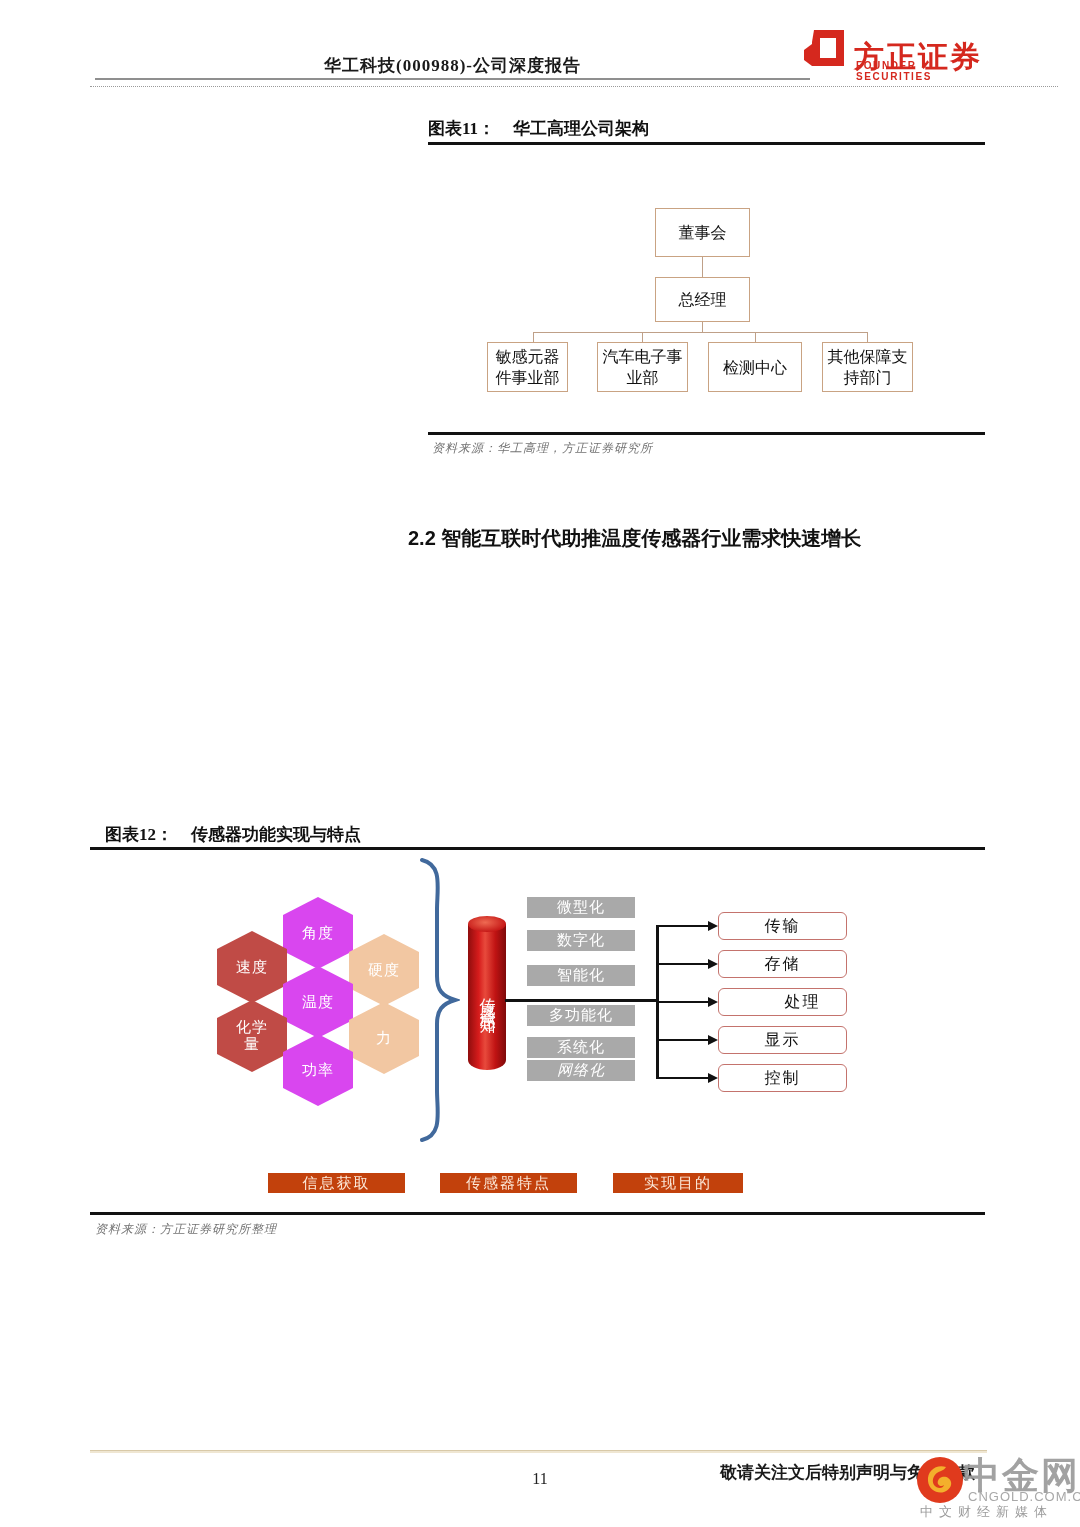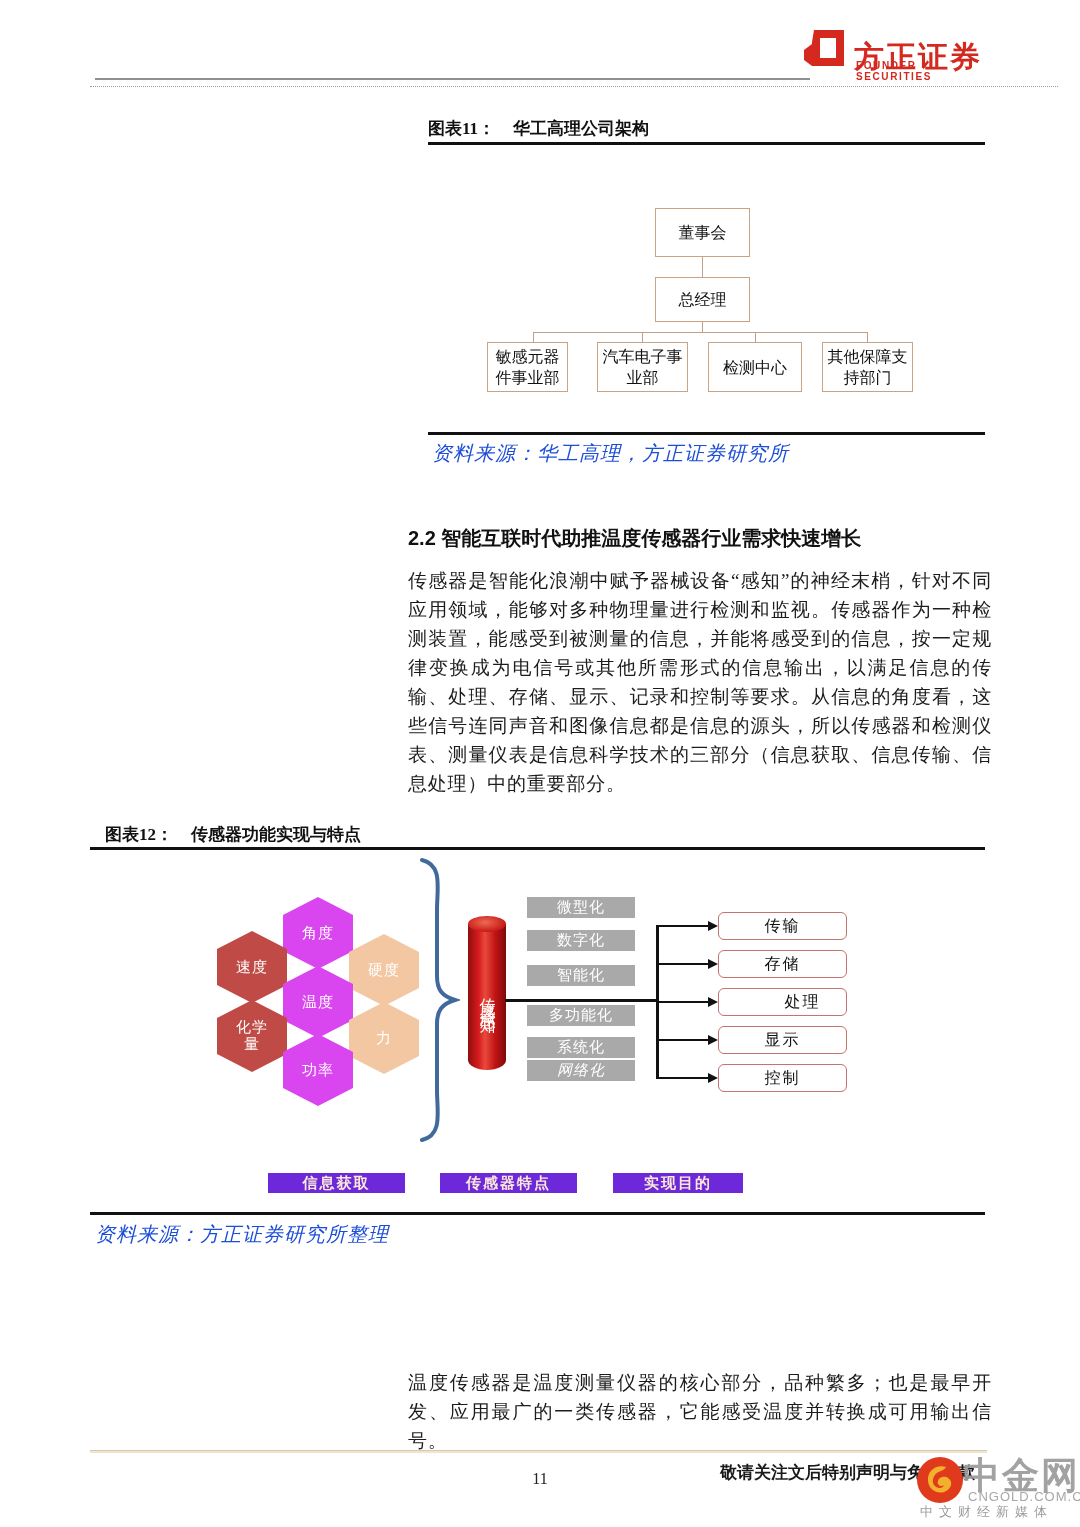--- a/index.html
+++ b/index.html
@@ -15,21 +15,21 @@
   .logo-glyph { position:absolute; left:0; top:2px; }
   .logo-cn { position:absolute; left:54px; top:13px; font-family:"Liberation Sans",sans-serif;
     font-size:30px; font-weight:bold; color:#d5281e; letter-spacing:2px; }
   .logo-en { position:absolute; left:56px; top:36px; font-family:"Liberation Sans",sans-serif;
     font-size:10px; font-weight:bold; color:#d5281e; letter-spacing:1.6px; }
 
   
   .fig-title-row { position:absolute; font-size:17px; font-weight:bold; color:#111; }
   .fig-title-row .fig-label { margin-right:18px; }
   .thick-line { position:absolute; height:3px; background:#111; }
-  .source-note { position:absolute; font-style:italic; font-size:20px; color:#1d4ed8; letter-spacing:1px; }
+  .source-note { position:absolute; font-style:italic; font-size:12px; color:#737373; letter-spacing:1px; }
 
   
   .org-box { position:absolute; background:#fff; border:1px solid #c9a383; color:#111;
     display:flex; align-items:center; justify-content:center; text-align:center;
     font-size:16px; line-height:21px; padding:2px; }
   .org-line { position:absolute; background:#bfa088; }
 
   
   .section-heading { position:absolute; left:408px; top:525px; width:582px;
     font-family:"Liberation Sans",sans-serif; font-size:20px; font-weight:bold; color:#111; }
@@ -57,42 +57,43 @@
     writing-mode:vertical-rl; text-orientation:upright; font-size:16px; letter-spacing:5px;
     display:flex; align-items:center; justify-content:center; }
   .trait-box { position:absolute; left:437px; width:108px; height:21px; background:#a9a9a9;
     color:#fff; font-size:15px; letter-spacing:1px; display:flex; align-items:center; justify-content:center; }
   .conn { position:absolute; background:#111; }
   .arrowhead { position:absolute; width:0; height:0; border-top:5px solid transparent;
     border-bottom:5px solid transparent; border-left:10px solid #111; }
   .purpose-box { position:absolute; left:628px; width:129px; height:28px; background:#fff;
     border:1.5px solid #c4736d; border-radius:6px; color:#111; font-size:16px; letter-spacing:2px;
     display:flex; align-items:center; justify-content:center; }
-  .caption-bar { position:absolute; top:323px; height:20px; background:#6d28d9; color:#fce8d8;
-    font-size:15px; font-weight:bold; letter-spacing:2px;
+  .caption-bar { position:absolute; top:323px; height:20px; background:#c2410c; color:#fce8d8;
+    font-size:15px; font-weight:normal; letter-spacing:2px;
     display:flex; align-items:center; justify-content:center; }
 
   
   .footer-rule { position:absolute; left:90px; top:1450px; width:897px; height:3px;
     background:#efe6d2; border-top:1px solid #d8c9a8; }
   .page-number { position:absolute; left:0; top:1470px; width:1080px; text-align:center;
     font-size:16px; color:#222; }
   .disclaimer { position:absolute; left:720px; top:1461px; font-family:"Liberation Sans",sans-serif;
     font-size:17px; font-weight:bold; color:#1a1a1a; }
   .wm { color:#9b9b9b; font-family:"Liberation Sans",sans-serif; }
   .wm-name { position:absolute; left:963px; top:1451px; font-size:37px; font-weight:bold; letter-spacing:2px; opacity:0.92; }
   .wm-domain { position:absolute; left:968px; top:1489px; font-size:13px; letter-spacing:1px; color:#a8a8a8; }
   .wm-tagline { position:absolute; left:920px; top:1503px; font-size:13px; letter-spacing:6px; }
   .wm-circle { position:absolute; left:916px; top:1456px; }
 </style>
 </head>
 <body>
 
 <div class="page">
 
+  <div class="doc-title">华工科技(000988)-公司深度报告</div>
   <div class="header-rule"></div>
   <div class="header-dotted"></div>
   <div class="logo">
     <svg class="logo-glyph" width="48" height="48" viewBox="0 0 48 48">
       <path d="M14 4 L44 4 L44 40 L12 40 L12 16 Z" fill="#d5281e"></path>
       <rect x="20" y="12" width="16" height="20" fill="#ffffff"></rect>
       <path d="M4 24 L12 18 L12 40 L4 34 Z" fill="#d5281e"></path>
     </svg>
     <div class="logo-cn">方正证券</div>
     <div class="logo-en">FOUNDER SECURITIES</div>
@@ -116,21 +117,20 @@
     <div class="org-line" style="left:105px; top:182px; width:1px; height:10px;"></div>
     <div class="org-line" style="left:214px; top:182px; width:1px; height:10px;"></div>
     <div class="org-line" style="left:327px; top:182px; width:1px; height:10px;"></div>
     <div class="org-line" style="left:439px; top:182px; width:1px; height:10px;"></div>
   </div>
 
   <div class="thick-line" style="left:428px; top:432px; width:557px;"></div>
   <div class="source-note" style="left:432px; top:440px;">资料来源：华工高理，方正证券研究所</div>
 
   <div class="section-heading">2.2 智能互联时代助推温度传感器行业需求快速增长</div>
-  <div class="body-para" style="top:566px;">传感器是智能化浪潮中赋予器械设备“感知”的神经末梢，针对不同应用领域，能够对多种物理量进行检测和监视。传感器作为一种检测装置，能感受到被测量的信息，并能将感受到的信息，按一定规律变换成为电信号或其他所需形式的信息输出，以满足信息的传输、处理、存储、显示、记录和控制等要求。从信息的角度看，这些信号连同声音和图像信息都是信息的源头，所以传感器和检测仪表、测量仪表是信息科学技术的三部分（信息获取、信息传输、信息处理）中的重要部分。</div>
 
   <div style="position:absolute; left:90px; top:820px; width:895px;">
     <div class="fig-title-row" style="left:15px; top:3px; position:absolute;">
       <span class="fig-label">图表12：</span><span>传感器功能实现与特点</span>
     </div>
     <div class="thick-line" style="left:0; top:27px; width:895px;"></div>
 
     <div class="diagram">
 
       <div class="hex hex-mid" style="left:193px; top:47px;">
@@ -193,21 +193,20 @@
 
       <div class="caption-bar" style="left:178px; width:137px;">信息获取</div>
       <div class="caption-bar" style="left:350px; width:137px;">传感器特点</div>
       <div class="caption-bar" style="left:523px; width:130px;">实现目的</div>
     </div>
 
     <div class="thick-line" style="left:0; top:392px; width:895px;"></div>
     <div class="source-note" style="left:5px; top:401px;">资料来源：方正证券研究所整理</div>
   </div>
 
-  <div class="body-para" style="top:1368px;">温度传感器是温度测量仪器的核心部分，品种繁多；也是最早开发、应用最广的一类传感器，它能感受温度并转换成可用输出信号。</div>
 
   <div class="footer-rule"></div>
   <div class="page-number">11</div>
   <div class="disclaimer">敬请关注文后特别声明与免责条款</div>
 
   <svg class="wm-circle" width="48" height="48" viewBox="0 0 48 48">
     <circle cx="24" cy="24" r="23" fill="#e03a1d"></circle>
     <path d="M30 11 C20 8, 11 15, 12 25 C13 34, 21 38, 28 36 C33 34, 36 30, 35 26 C34 22, 30 20, 26 21 C23 22, 21 25, 22 28 C23 30, 26 31, 28 29 C27 33, 21 33, 18 29 C15 24, 18 17, 25 15 C27 14, 29 13, 30 11 Z" fill="#f3b02c"></path>
   </svg>
   <div class="wm wm-name">中金网</div>

